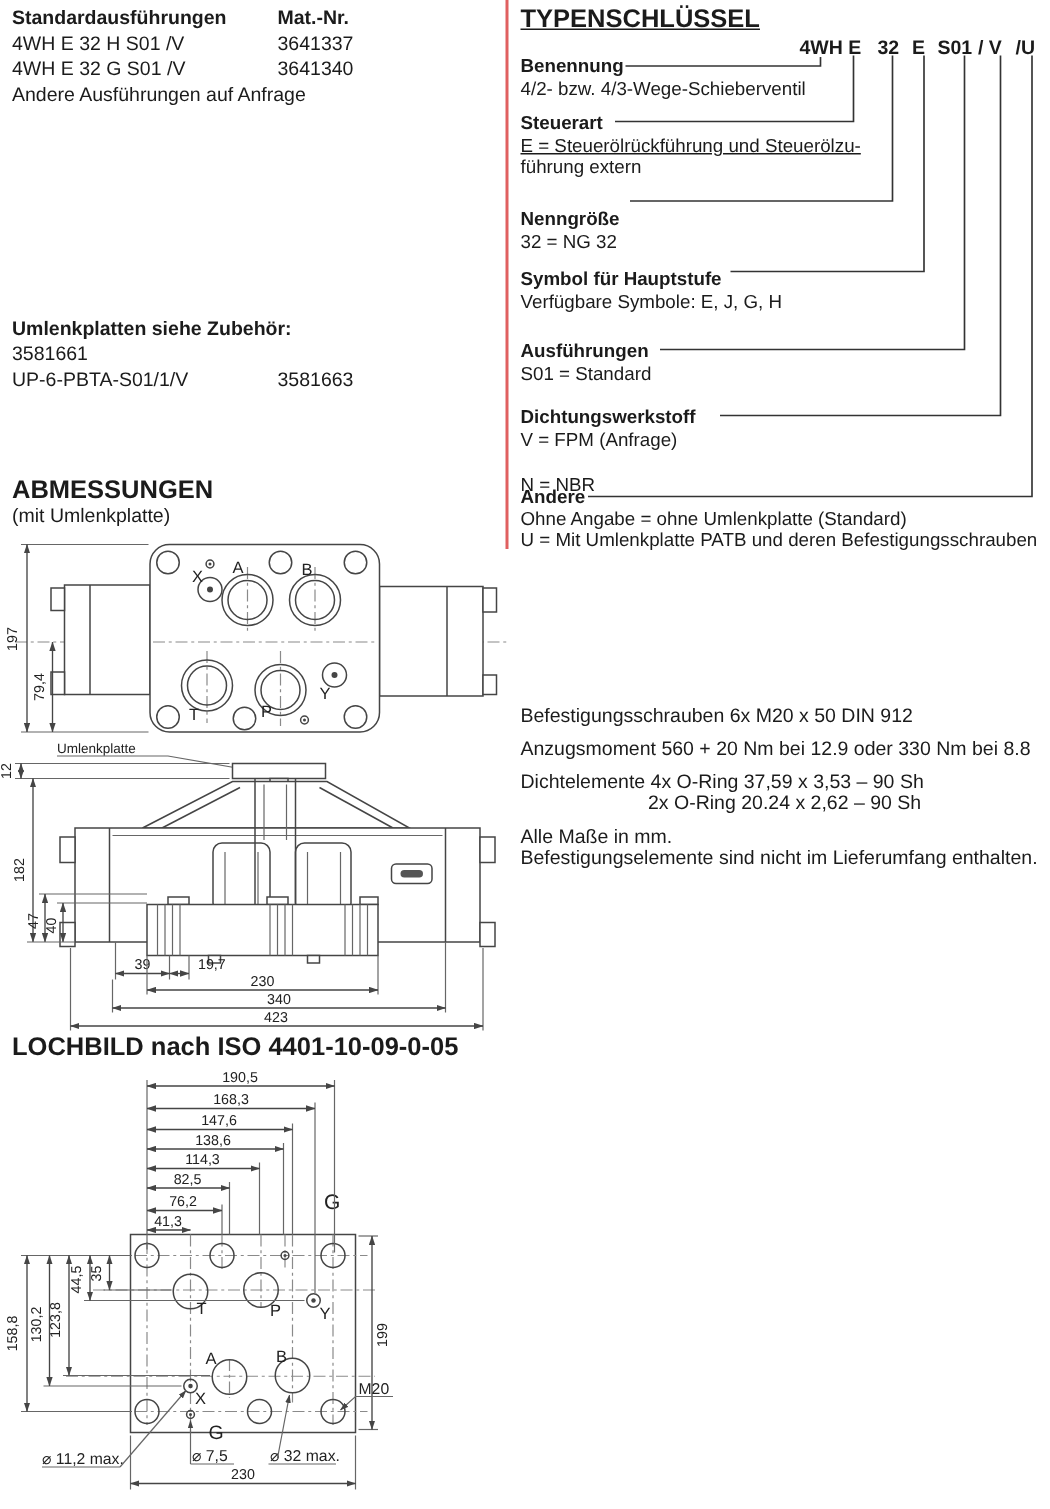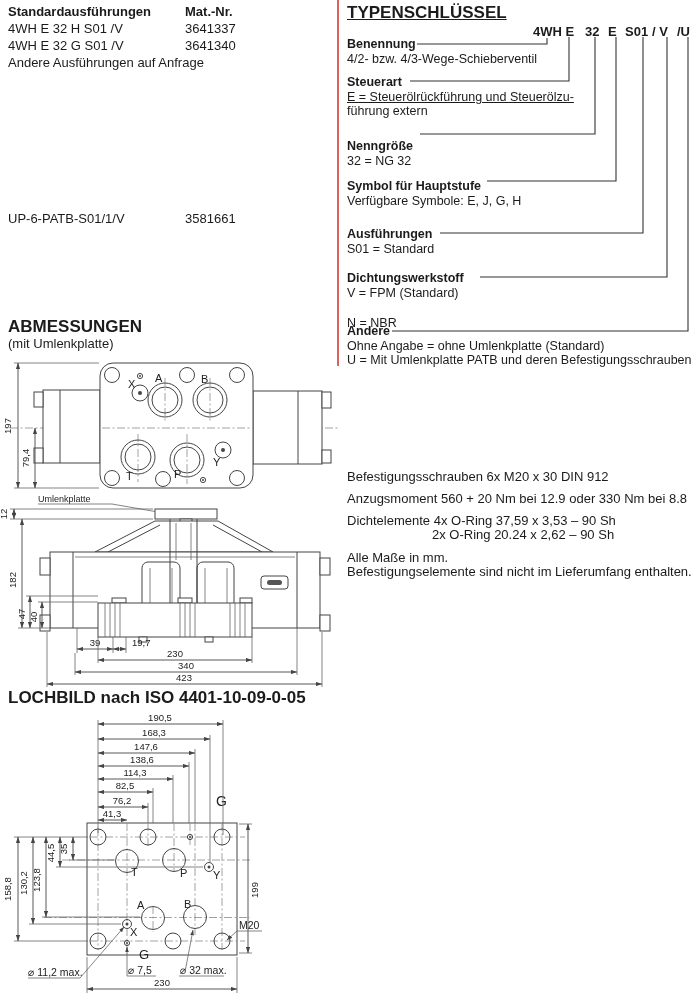--- a/index.html
+++ b/index.html
@@ -38,23 +38,27 @@
     <span>3641337</span>
   </div>
   <div class="row">
     <span class="c1">4WH E 32 G S01 /V</span>
     <span>3641340</span>
   </div>
   <div>Andere Ausführungen auf Anfrage</div>
 </div>
 
 <div class="abs t13" style="left:8px;top:210px;width:320px;">
+  <div class="b">Umlenkplatten siehe Zubehör:</div>
   <div class="row">
-    <span class="c1">UP-6-PATB-S01/1/V</span>
     <span>3581661</span>
+  </div>
+  <div class="row">
+    <span class="c1">UP-6-PBTA-S01/1/V</span>
+    <span>3581663</span>
   </div>
 </div>
 
 <div class="abs title" style="left:8px;top:317px;">ABMESSUNGEN</div>
 <div class="abs t13" style="left:8px;top:335px;">(mit Umlenkplatte)</div>
 
 <div class="redline"></div>
 
 <div class="abs title undl" style="left:347px;top:3px;">TYPENSCHLÜSSEL</div>
 
@@ -75,38 +79,38 @@
 <div class="abs t125 b" style="left:347px;top:139px;">Nenngröße</div>
 <div class="abs t125" style="left:347px;top:154px;">32 = NG 32</div>
 
 <div class="abs t125 b" style="left:347px;top:179px;">Symbol für Hauptstufe</div>
 <div class="abs t125" style="left:347px;top:194px;">Verfügbare Symbole: E, J, G, H</div>
 
 <div class="abs t125 b" style="left:347px;top:227px;">Ausführungen</div>
 <div class="abs t125" style="left:347px;top:242px;">S01 = Standard</div>
 
 <div class="abs t125 b" style="left:347px;top:271px;">Dichtungswerkstoff</div>
-<div class="abs t125" style="left:347px;top:286px;">V = FPM (Standard)</div>
+<div class="abs t125" style="left:347px;top:286px;">V = FPM (Anfrage)</div>
 <div class="abs t125" style="left:347px;top:316px;text-align:center;">N = NBR</div>
 
 <div class="abs t125 b" style="left:347px;top:324px;">Andere</div>
 <div class="abs t125" style="left:347px;top:339px;">Ohne Angabe = ohne Umlenkplatte (Standard)</div>
 <div class="abs t125" style="left:347px;top:353px;">U = Mit Umlenkplatte PATB und deren Befestigungsschrauben</div>
 
 <svg style="left:340px;top:0;pointer-events:none;" width="360" height="370" viewBox="0 0 360 370">
   <path class="leader" d="M77,44 H207 V38"></path>
   <path class="leader" d="M70,81 H229 V37"></path>
   <path class="leader" d="M80,134 H255 V37"></path>
   <path class="leader" d="M147,181 H276 V37"></path>
   <path class="leader" d="M100,233 H303 V37"></path>
   <path class="leader" d="M140,277 H327 V37"></path>
   <path class="leader" d="M52,331 H348 V37"></path>
 </svg>
 
-<div class="abs t13" style="left:347px;top:468px;">Befestigungsschrauben 6x M20 x 30 DIN 912</div>
+<div class="abs t13" style="left:347px;top:468px;">Befestigungsschrauben 6x M20 x 50 DIN 912</div>
 <div class="abs t13" style="left:347px;top:490px;">Anzugsmoment 560 + 20 Nm bei 12.9 oder 330 Nm bei 8.8</div>
 <div class="abs t13" style="left:347px;top:512px;">Dichtelemente 4x O-Ring 37,59 x 3,53 – 90 Sh</div>
 <div class="abs t13" style="left:432px;top:526px;">2x O-Ring 20.24 x 2,62 – 90 Sh</div>
 <div class="abs t13" style="left:347px;top:549px;">Alle Maße in mm.</div>
 <div class="abs t13" style="left:347px;top:563px;">Befestigungselemente sind nicht im Lieferumfang enthalten.</div>
 
 <svg style="left:0;top:358px;" width="345" height="138" viewBox="0 0 345 138">
   <defs>
     <marker id="arr1" viewBox="0 0 6 4" refX="5.7" refY="2" markerWidth="7" markerHeight="5" orient="auto-start-reverse">
       <path d="M0,0 L6,2 L0,4 Z" fill="#454545"></path>

